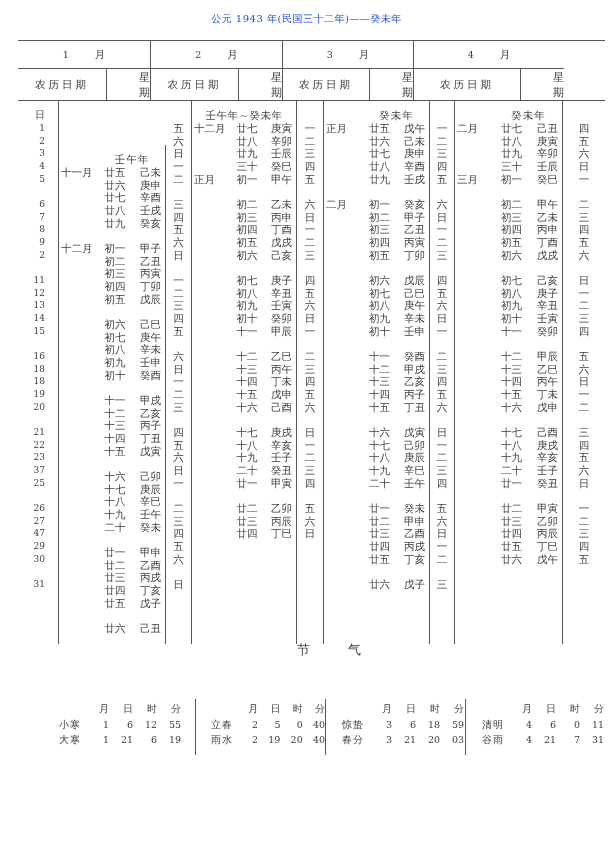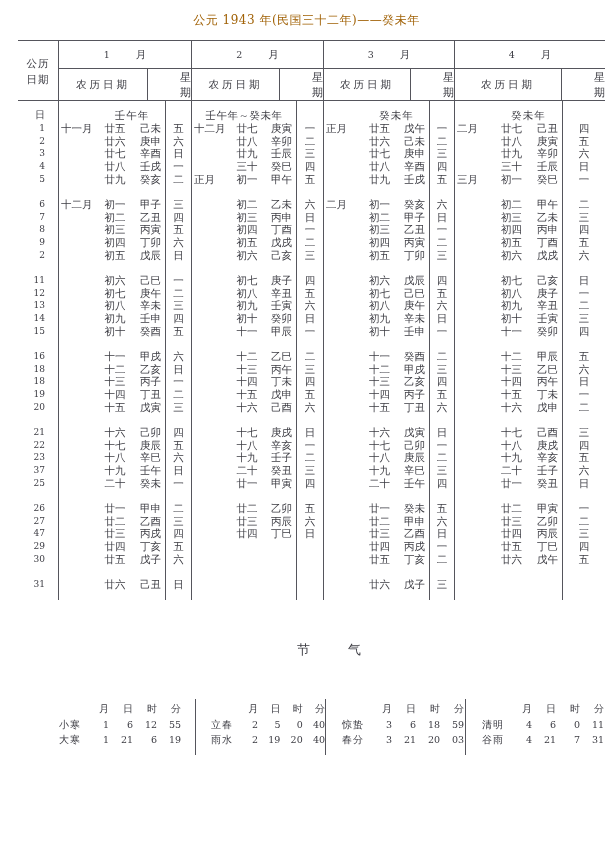--- a/index.html
+++ b/index.html
@@ -3,21 +3,21 @@
 <meta charset="utf-8">
 <style>
   html,body{margin:0;padding:0;}
   body{
     width:613px;height:858px;position:relative;background:#ffffff;
     font-family:"DejaVu Serif","Liberation Serif",serif;color:#3b3b42;
     overflow:hidden;
   }
   .title{
     position:absolute;top:12px;left:0;width:100%;text-align:center;
-    font-size:12px;letter-spacing:0.5px;color:#a16207;white-space:nowrap;
+    font-size:10px;letter-spacing:0.5px;color:#1d4ed8;white-space:nowrap;
   }
   
   *{box-sizing:border-box;}
   .cal{
     position:absolute;left:18px;top:40px;width:587px;
     border-top:1px solid #55555c;
   }
   .cal-head{display:flex;border-bottom:1px solid #55555c;}
   .corner{
     width:41px;border-right:1px solid #55555c;
@@ -68,24 +68,20 @@
   .jv{width:24px;text-align:right;font-size:9.5px;}
   .jh{font-size:10px;}
 </style>
 </head>
 <body>
 
 <div class="title">公元 1943 年(民国三十二年)——癸未年</div>
 
 <div class="cal">
   <div class="cal-head">
-    <div class="corner">
-      <div>公历</div>
-      <div>日期</div>
-    </div>
     <div class="hmonths" id="head-months">
         <div class="hm hb" style="width: 133px;">
           <div class="mtop">
             <div class="mnum">1</div>
             <div class="munit">月</div>
           </div>
           <div class="msub">
             <div class="lun" style="width: 107px;">农历日期</div>
             <div class="wkh">星期</div>
           </div>
@@ -150,21 +146,21 @@
         <div class="ln dayln">23</div>
         <div class="ln dayln">37</div>
         <div class="ln dayln">25</div>
         <div class="ln dayln gap">26</div>
         <div class="ln dayln">27</div>
         <div class="ln dayln">47</div>
         <div class="ln dayln">29</div>
         <div class="ln dayln">30</div>
         <div class="ln dayln gap">31</div>
       </div>
-      <div class="col" style="width: 107px;">
+      <div class="col" style="width: 107px; margin-top: 44px;">
         <div class="ln yearln">
           <div class="mlsp"></div>
           <div class="yc">壬午年</div>
         </div>
         <div class="ln lun-ln">
           <div class="ml">十一月</div>
           <div class="ld">廿五</div>
           <div class="gz">己未</div>
         </div>
         <div class="ln lun-ln">

